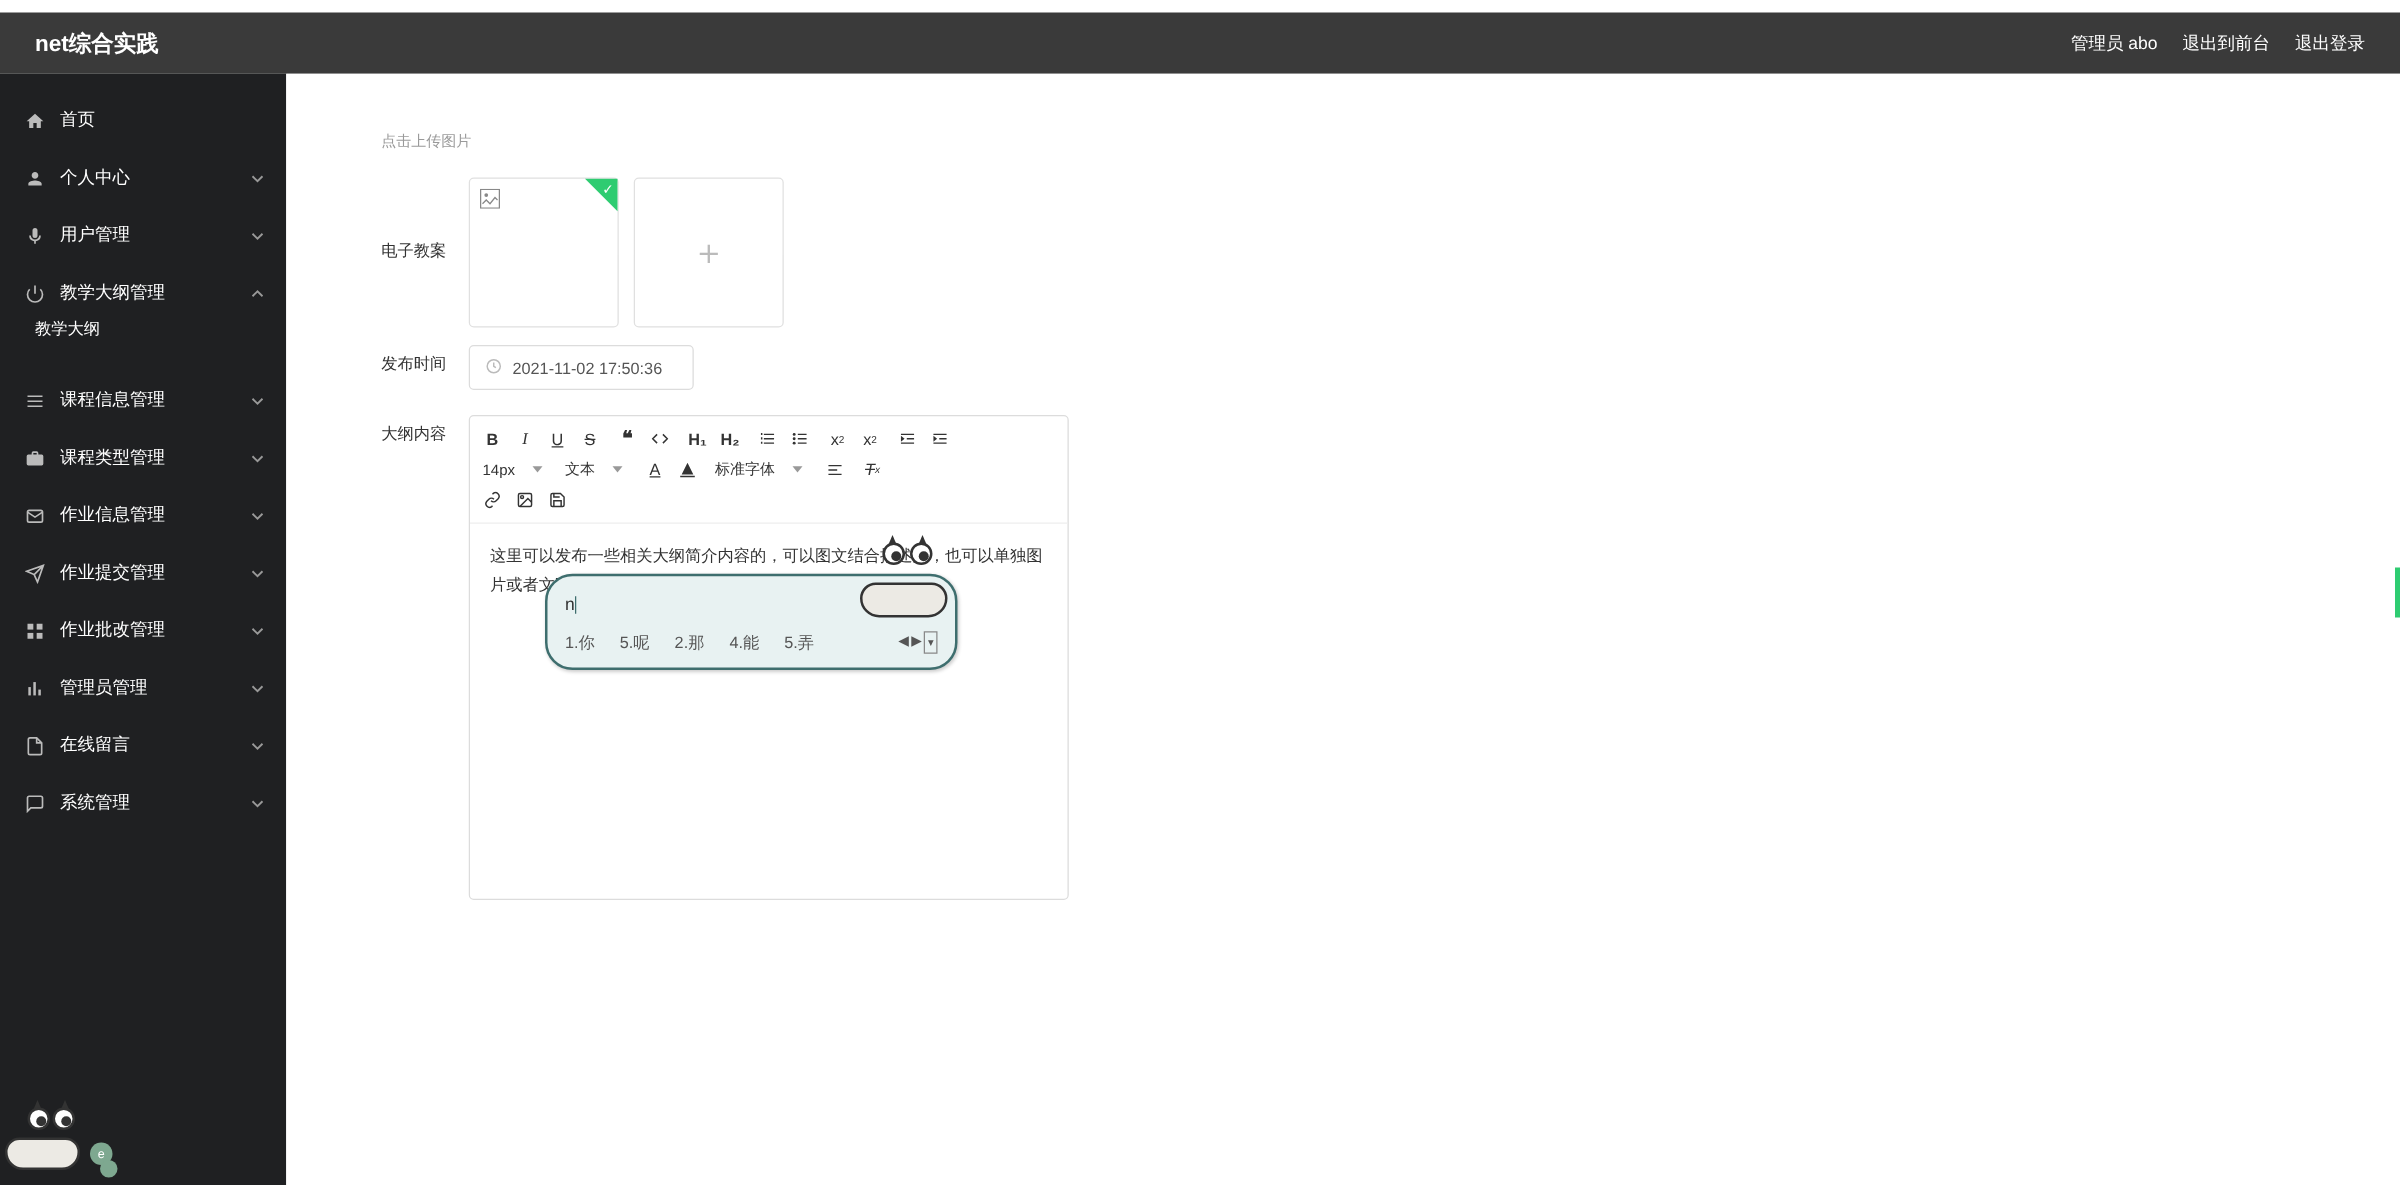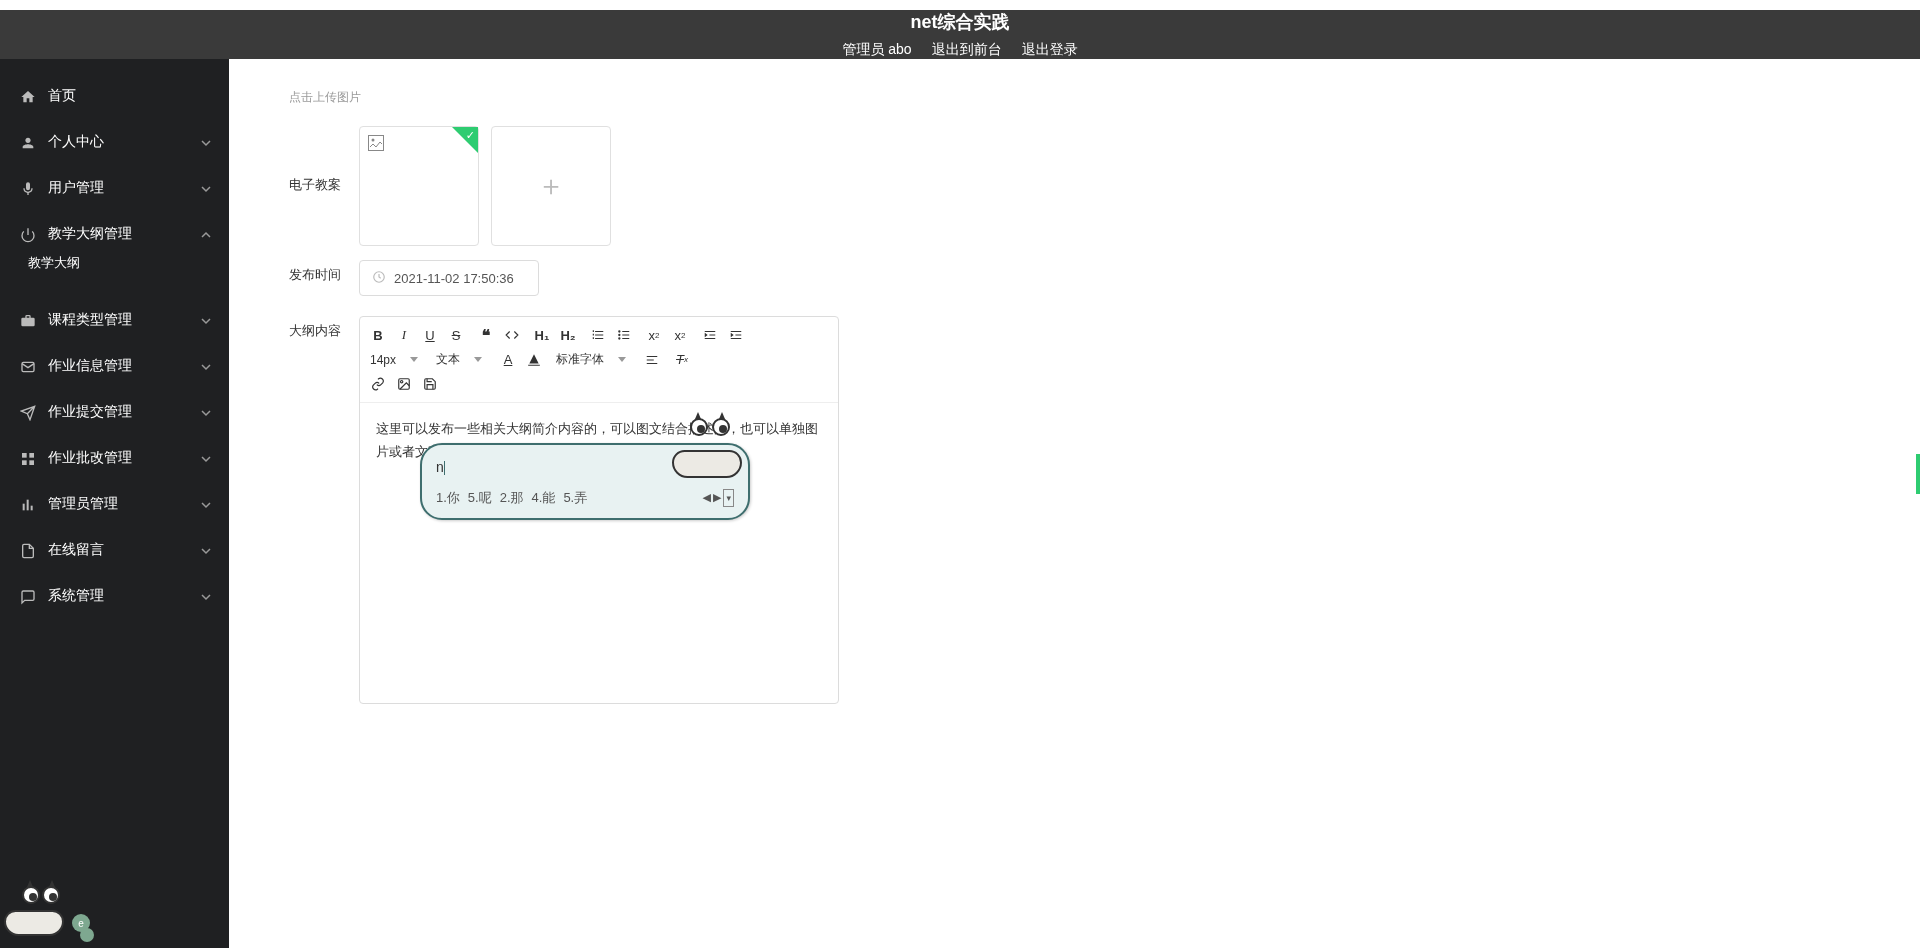--- a/index.html
+++ b/index.html
@@ -1,33 +1,33 @@
 <!DOCTYPE html>
 <html><head>
 <meta charset="utf-8">
 <style>
 * { margin: 0; padding: 0; box-sizing: border-box; }
 body { font-family: "Microsoft YaHei", Arial, sans-serif; background: #fff; font-size: 14px; color: #333; }
 
 .top-strip { height: 10px; background: #fff; width: 100%; }
-.header { height: 49px; background: #3a3a3a; display: flex; align-items: center; padding: 0 28px; color: #fff; flex-direction: column; }
+.header { height: 49px; background: #3a3a3a; display: flex; align-items: center; padding: 0 28px; color: #fff; }
 .header-title { font-size: 18px; font-weight: bold; flex: 1; }
 .header-right { display: flex; gap: 20px; font-size: 14px; }
 .header-link { color: #fff; cursor: pointer; }
 
 .body-wrap { display: flex; height: calc(948px - 59px); }
 .sidebar { width: 229px; background: #1f2022; color: #ccc; display: flex; flex-direction: column; position: relative; }
 .side-item { height: 46px; display: flex; align-items: flex-end; padding: 0 20px; cursor: pointer; font-size: 14px; color: #fff; position: relative; }
 .side-item .icon-slot { width: 16px; height: 16px; margin-right: 12px; display: inline-flex; align-items: center; justify-content: center; color: #bbb; }
 .side-item .chev { position: absolute; right: 18px; color: #999; }
 .side-sub { height: 40px; display: flex; align-items: center; padding-left: 28px; font-size: 13px; color: #fff; cursor: pointer; }
 
 .sidebar-mascot { position: absolute; bottom: 8px; left: 4px; width: 90px; height: 60px; }
 
-.main { flex: 1; background: #fff; overflow-y: auto; padding: 0; position: relative; }
+.main { flex: 1; background: #fff; overflow-y: auto; padding: 16px; position: relative; }
 .form-area { padding: 0 60px 30px 60px; max-width: 900px; }
 
 .form-row { display: flex; align-items: flex-start; margin-bottom: 14px; }
 .form-row.top { align-items: flex-start; }
 .form-label { width: 70px; min-width: 70px; text-align: left; font-size: 13px; color: #333; padding-top: 6px; }
 .form-control { flex: 1; }
 
 .hint-text { font-size: 12px; color: #9a9a9a; margin: 10px 0 20px 0; }
 
 .upload-row { display: flex; gap: 12px; }
@@ -49,21 +49,21 @@
 .tb-btn svg { width: 14px; height: 14px; }
 .tb-sel { font-size: 12px; color: #333; display: inline-flex; align-items: center; gap: 6px; cursor: pointer; padding-right: 4px; }
 .tb-sel::after { content: ""; border-left: 4px solid transparent; border-right: 4px solid transparent; border-top: 5px solid #999; margin-left: 8px; }
 .editor-body { min-height: 300px; padding: 14px 16px; font-size: 13px; line-height: 1.8; color: #333; position: relative; }
 .cursor-bar { display:inline-block; width:1px; height:14px; background:#333; vertical-align:middle; animation:blink 1s step-end infinite; }
 @keyframes blink { 50% { opacity:0; } }
 
 .ime-panel { position: absolute; left: 60px; top: 40px; width: 330px; padding: 10px 14px 8px 14px; background: #e8f2f2; border: 2px solid #3e6e6e; border-radius: 22px; box-shadow: 1px 1px 3px rgba(0,0,0,0.2); }
 .ime-input { font-size: 14px; color: #333; margin-bottom: 6px; display:flex; align-items:center; }
 .ime-input .cursor-bar { background:#3e6e6e; }
-.ime-candidates { display: flex; gap: 8px; font-size: 13px; color: #555; align-items: center; }
+.ime-candidates { display: flex; gap: 20px; font-size: 13px; color: #555; align-items: center; }
 .ime-cand { cursor:pointer; }
 .ime-nav { margin-left: auto; display: flex; align-items: center; gap: 2px; color: #555; }
 .ime-nav-btn { cursor:pointer; font-size:11px; }
 .ime-mascot { position: absolute; right: -10px; top: -35px; width: 80px; height: 70px; }
 
 .scroll-indicator { position: fixed; right: 0; top: 50%; transform: translateY(-50%); width: 4px; height: 40px; background: #2ecc71; }
 
 .mascot-body { position:relative; width:100%; height:100%; }
 .mascot-blob { position:absolute; background:#eceae4; border:2px solid #333; }
 .mascot-eye { position:absolute; width:18px; height:18px; border-radius:50%; background:#fff; border:2px solid #333; }
@@ -127,20 +127,31 @@
         </span>
       <span>教学大纲管理</span>
       <span class="chev"><svg width="10" height="10" viewBox="0 0 10 10">
             <path d="M1 7l4-4 4 4" stroke="currentColor" fill="none" stroke-width="1.5"></path>
           </svg></span>
     </div>
     <div class="side-sub">
       <span>教学大纲</span>
     </div>
 
+    <div class="side-item">
+      <span class="icon-slot">
+          <svg viewBox="0 0 24 24" fill="currentColor">
+            <path d="M3 5h18v2H3zM3 11h18v2H3zM3 17h18v2H3z"></path>
+          </svg>
+        </span>
+      <span>课程信息管理</span>
+      <span class="chev"><svg width="10" height="10" viewBox="0 0 10 10">
+            <path d="M1 3l4 4 4-4" stroke="currentColor" fill="none" stroke-width="1.5"></path>
+          </svg></span>
+    </div>
 
     <div class="side-item">
       <span class="icon-slot">
           <svg viewBox="0 0 24 24" fill="currentColor">
             <path d="M20 7h-4V5a2 2 0 00-2-2h-4a2 2 0 00-2 2v2H4a2 2 0 00-2 2v9a2 2 0 002 2h16a2 2 0 002-2V9a2 2 0 00-2-2zm-10-2h4v2h-4V5z"></path>
           </svg>
         </span>
       <span>课程类型管理</span>
       <span class="chev"><svg width="10" height="10" viewBox="0 0 10 10">
             <path d="M1 3l4 4 4-4" stroke="currentColor" fill="none" stroke-width="1.5"></path>

